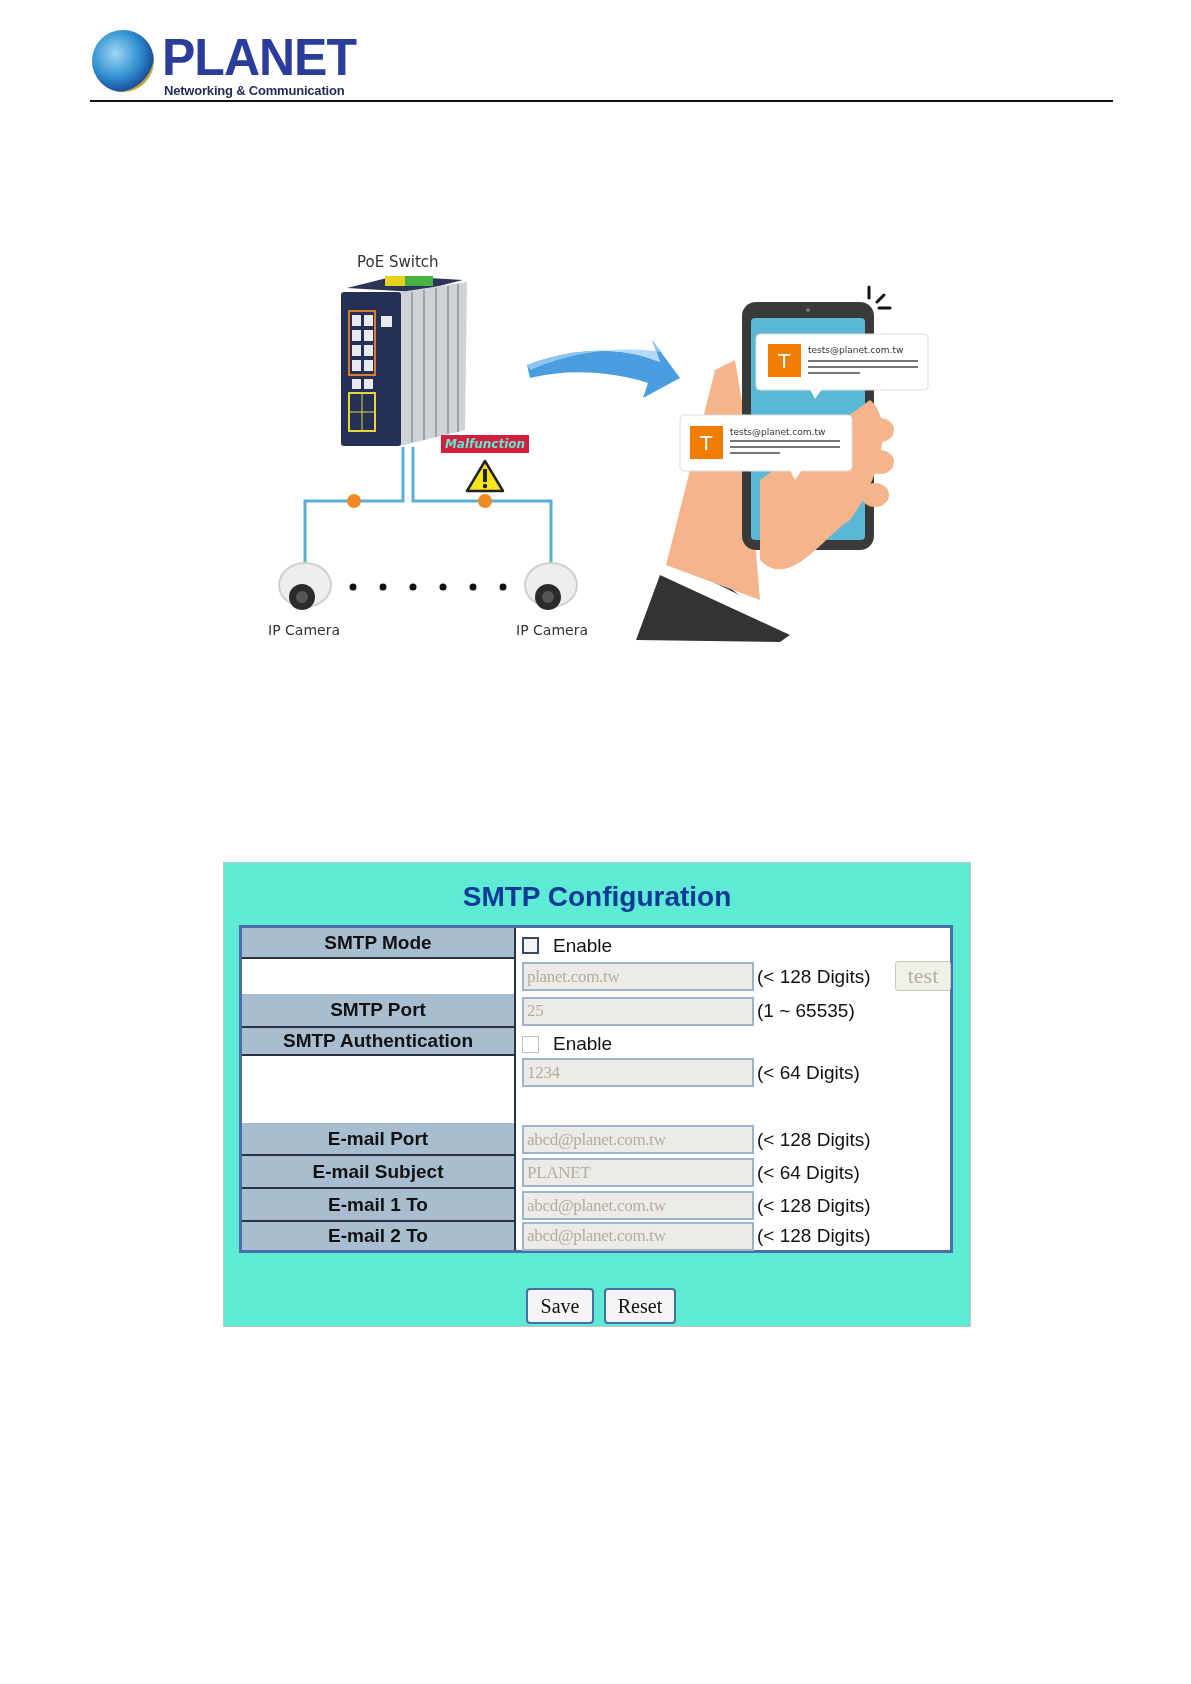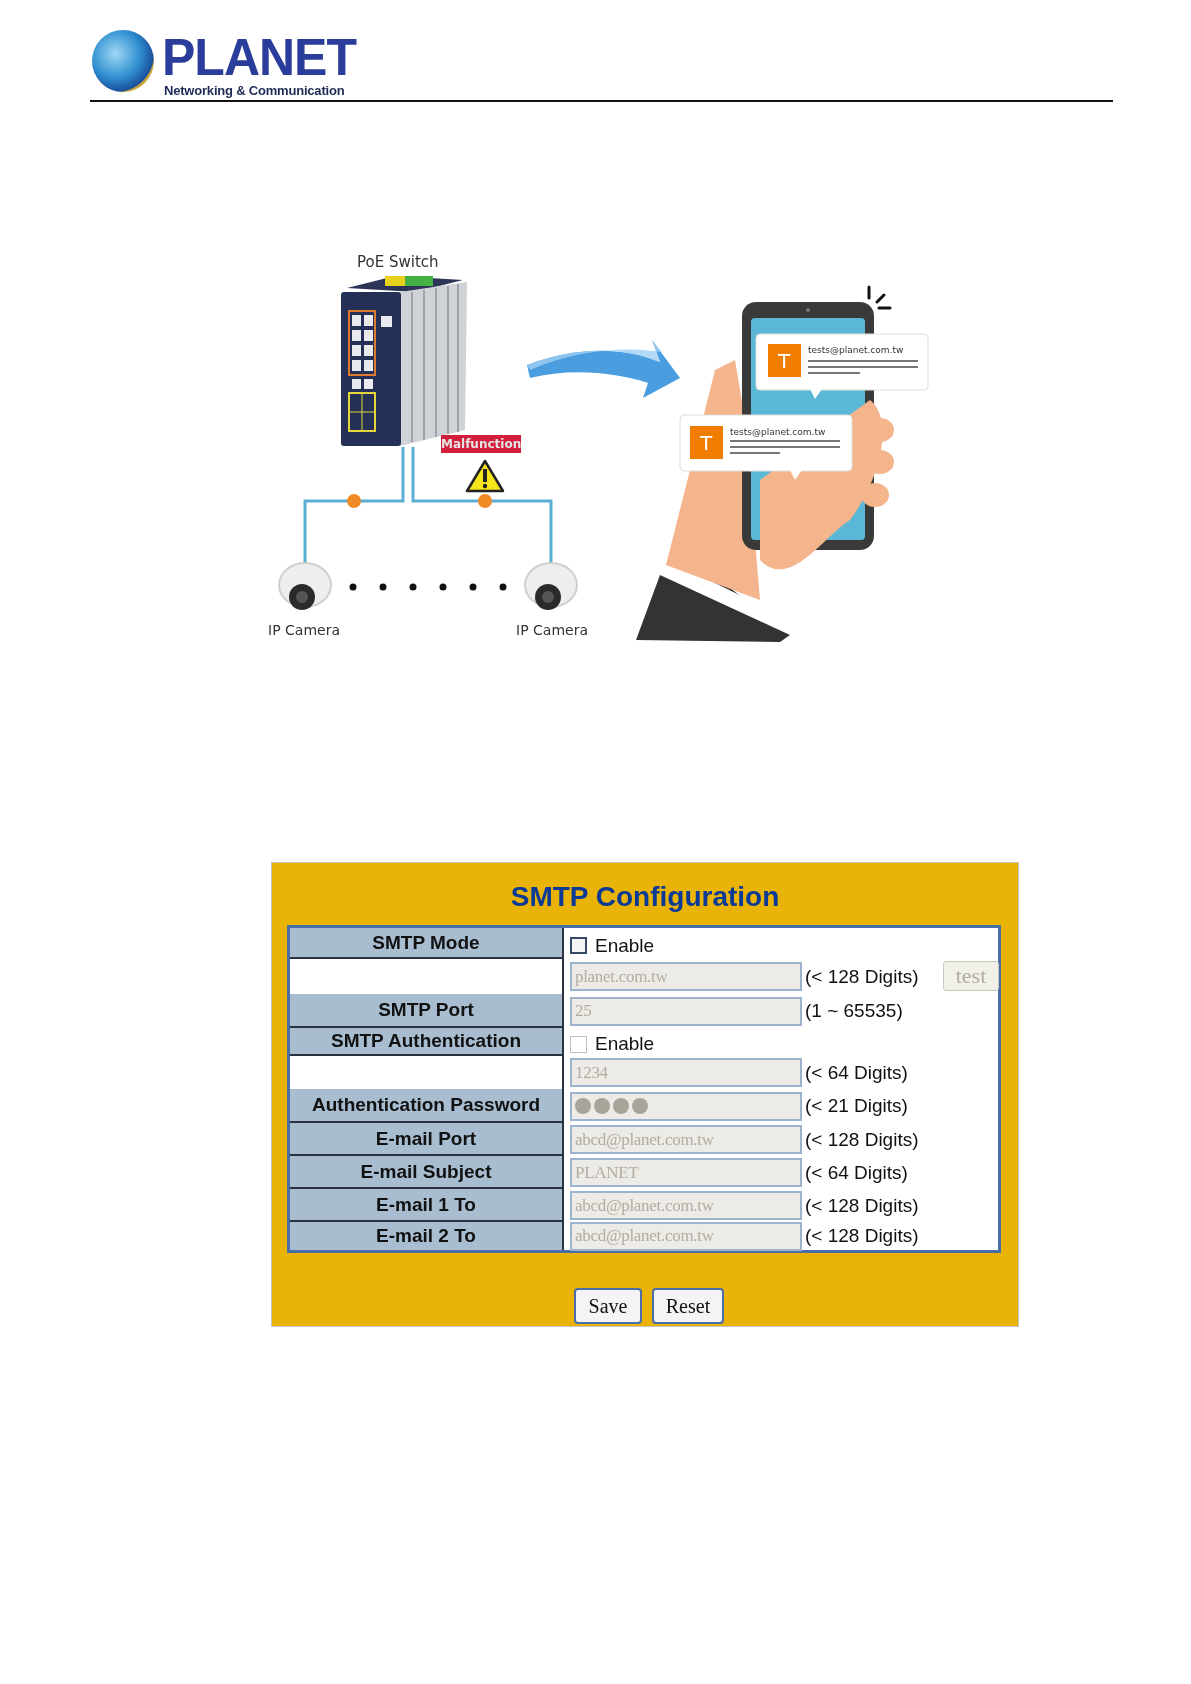--- a/index.html
+++ b/index.html
@@ -12,37 +12,37 @@
   .logo-word { position: absolute; left: 70px; top: 0px; font-family: "Liberation Sans", sans-serif; font-weight: bold;
     font-size: 50px; letter-spacing: -1px; color: #2a3d9a; line-height: 56px; transform: scaleY(1.05); transform-origin: top left; }
   .logo-tag { position: absolute; left: 72px; top: 55px; font-size: 13px; font-weight: bold; color: #1e2a55; white-space: nowrap; letter-spacing: -0.2px; }
   .header-rule { position: absolute; left: 90px; top: 100px; width: 1023px; height: 2px; background: #111; }
 
   
   .diagram { position: absolute; left: 0; top: 0; width: 1191px; height: 700px; }
   .diagram svg { position: absolute; left: 0; top: 0; }
   .dlabel { position: absolute; font-family: "DejaVu Sans", sans-serif; font-size: 15px; color: #333; white-space: nowrap; }
   .mail-text { position: absolute; font-family: "DejaVu Sans", sans-serif; font-size: 9px; color: #333; white-space: nowrap; }
-  .malfunction { position: absolute; left: 441px; top: 435px; width: 80px; height: 18px; background: #d21f3c; color: #e5e5e5;
-    font-family: "DejaVu Sans", sans-serif; font-weight: bold; font-size: 12px; line-height: 18px; text-align: center; }
+  .malfunction { position: absolute; left: 441px; top: 435px; width: 88px; height: 18px; background: #d21f3c; color: #5eead4;
+    font-family: "DejaVu Sans", sans-serif; font-weight: bold; font-size: 12px; line-height: 18px; text-align: center; font-style: italic; }
 
   
-  .panel { position: absolute; left: 223px; top: 862px; width: 746px; height: 463px; border: 1px solid #c4c4c4; background: #eab308; margin-left: 48px; }
+  .panel { position: absolute; left: 223px; top: 862px; width: 746px; height: 463px; border: 1px solid #c4c4c4; background: #5eead4; }
   .panel-title { position: absolute; left: 0; right: 0; top: 18px; text-align: center; font-weight: bold; font-size: 28px; color: #0b3a96; }
   .smtp-table { position: absolute; left: 15px; top: 62px; width: 714px; height: 328px; border: 3px solid #4a6fa8; background: #fff; box-sizing: border-box; }
   .row { position: absolute; left: 0; width: 708px; }
   .lbl { position: absolute; left: 0; top: 0; width: 272px; height: 100%; background: #a9bdd0; border-bottom: 2px solid #2b3340;
     box-sizing: border-box; text-align: center; font-weight: bold; font-size: 19px; color: #111; display: flex; align-items: center; justify-content: center; }
   .row:last-child .lbl { border-bottom: none; }
   .col-divider { position: absolute; left: 272px; top: 0; width: 2px; height: 100%; background: #2b3340; }
   .val { position: absolute; left: 280px; top: 0; height: 100%; display: flex; align-items: center; }
   .inp { width: 232px; height: 29px; box-sizing: border-box; border: 2px solid #9bb3cc; background: #ecebe6; color: #b2ada3;
     font-family: "Liberation Serif", serif; font-size: 17px; padding: 12px 3px; display: flex; align-items: center; letter-spacing: -0.3px; }
   .hint { position: absolute; left: 515px; top: 0; height: 100%; display: flex; align-items: center; font-size: 19px; color: #111; white-space: nowrap; }
-  .chk-wrap { display: flex; align-items: center; gap: 8px; font-size: 19px; color: #111; margin-top: 4px; }
+  .chk-wrap { display: flex; align-items: center; gap: 14px; font-size: 19px; color: #111; margin-top: 4px; }
   .chk { width: 17px; height: 17px; box-sizing: border-box; border: 2px solid #334a66; background: #f4f4f4; }
   .chk.light { border: 1.5px solid #b9c1c9; background: #fff; }
   .test-btn { position: absolute; left: 653px; top: 2px; width: 56px; height: 30px; box-sizing: border-box; border: 1px solid #c9c9c0; border-radius: 3px;
     background: #f1f0e9; color: #b0ada2; font-family: "Liberation Serif", serif; font-size: 22px; display: flex; align-items: center; justify-content: center; }
   .dots { display: flex; gap: 3px; }
   .dots span { width: 16px; height: 16px; border-radius: 50%; background: #a8a49a; display: inline-block; }
   .btn { position: absolute; top: 425px; height: 36px; box-sizing: border-box; border: 2px solid #4a6fa8; border-radius: 4px; background: #f4f4f4;
     font-family: "Liberation Serif", serif; font-size: 20px; color: #111; display: flex; align-items: center; justify-content: center; }
 </style>
 </head>
@@ -220,34 +220,20 @@
       </div>
     </div>
 
     <div class="row" style="top:128px; height:33px;">
       <div class="val">
           <div class="inp">1234</div>
         </div>
       <div class="hint">(&lt; 64 Digits)</div>
     </div>
 
-    <div class="row" style="top:161px; height:34px;">
-      <div class="lbl">Authentication Password</div>
-      <div class="val">
-          <div class="inp">
-        <span class="dots">
-              <span></span>
-              <span></span>
-              <span></span>
-              <span></span>
-            </span>
-      </div>
-        </div>
-      <div class="hint">(&lt; 21 Digits)</div>
-    </div>
 
     <div class="row" style="top:195px; height:33px;">
       <div class="lbl">E-mail Port</div>
       <div class="val">
           <div class="inp">abcd@planet.com.tw</div>
         </div>
       <div class="hint">(&lt; 128 Digits)</div>
     </div>
 
     <div class="row" style="top:228px; height:33px;">

